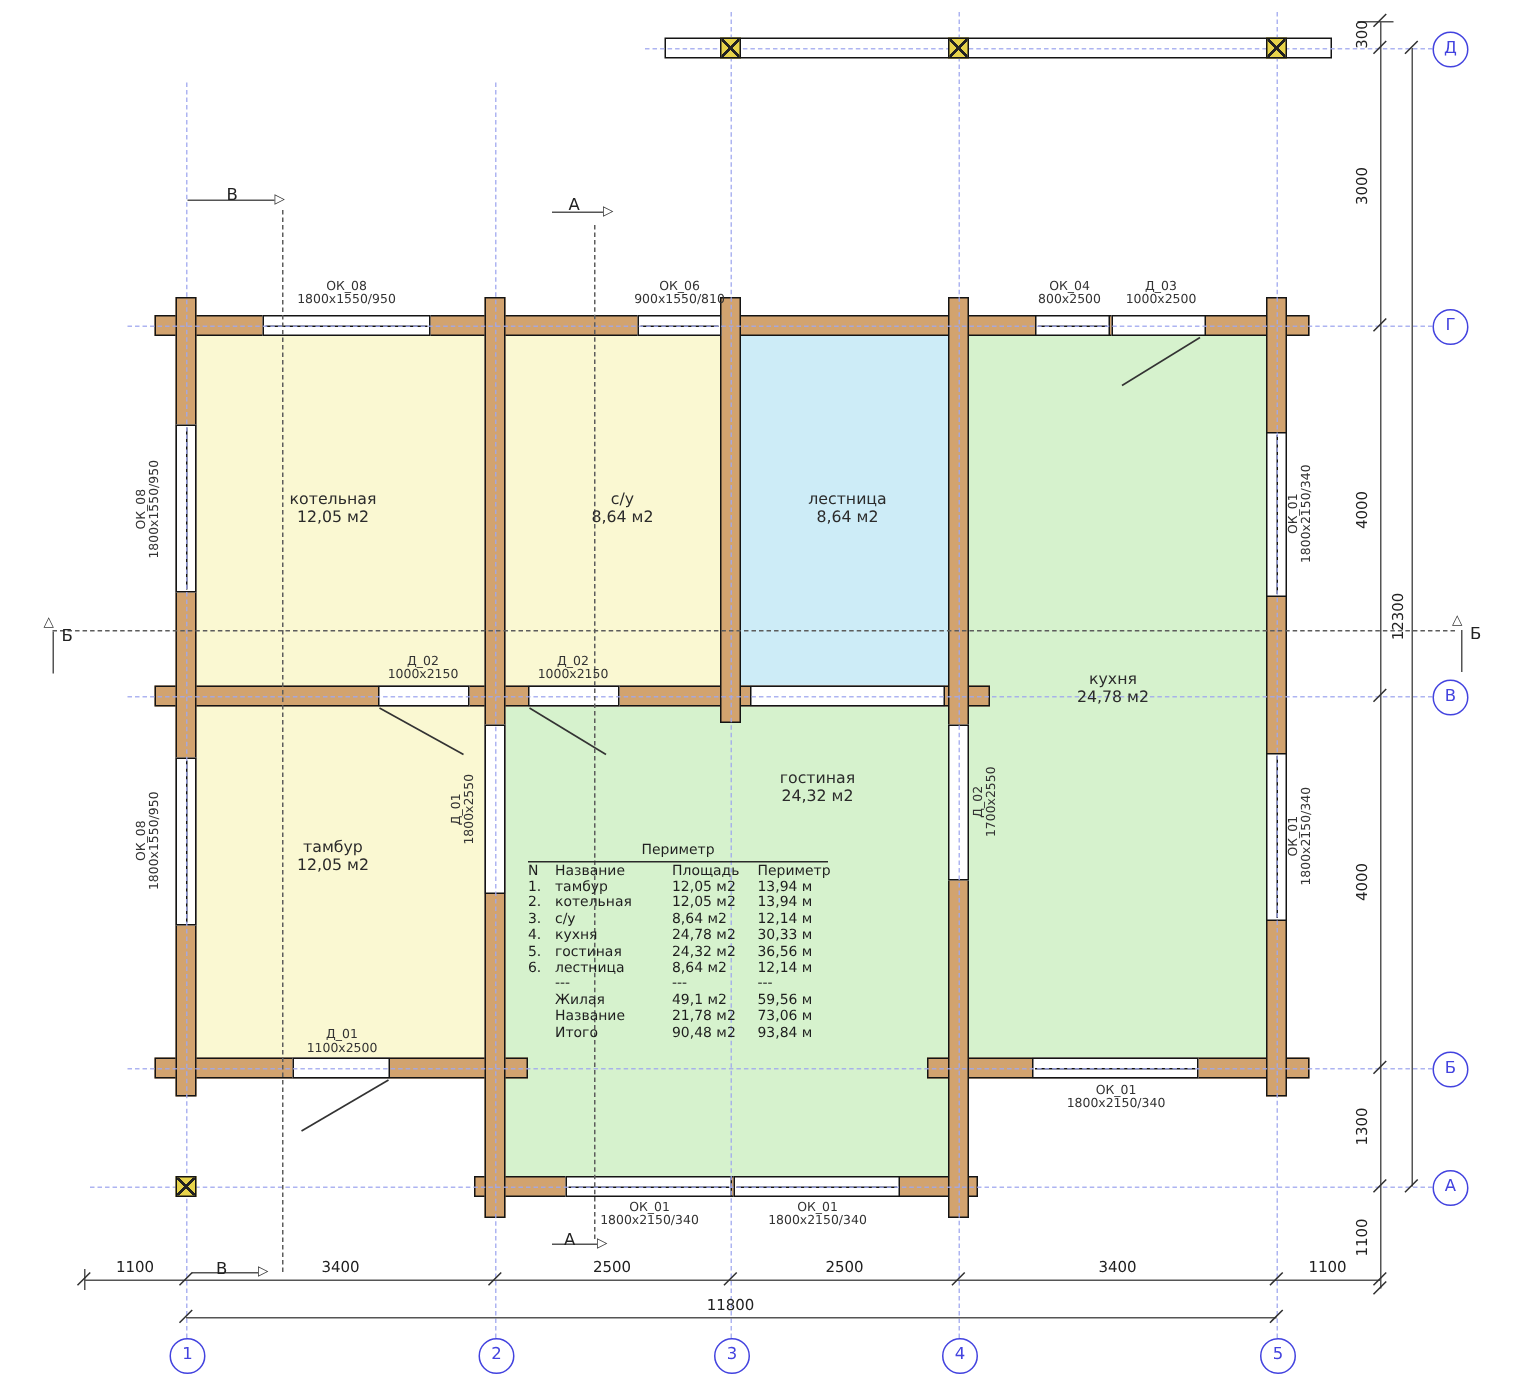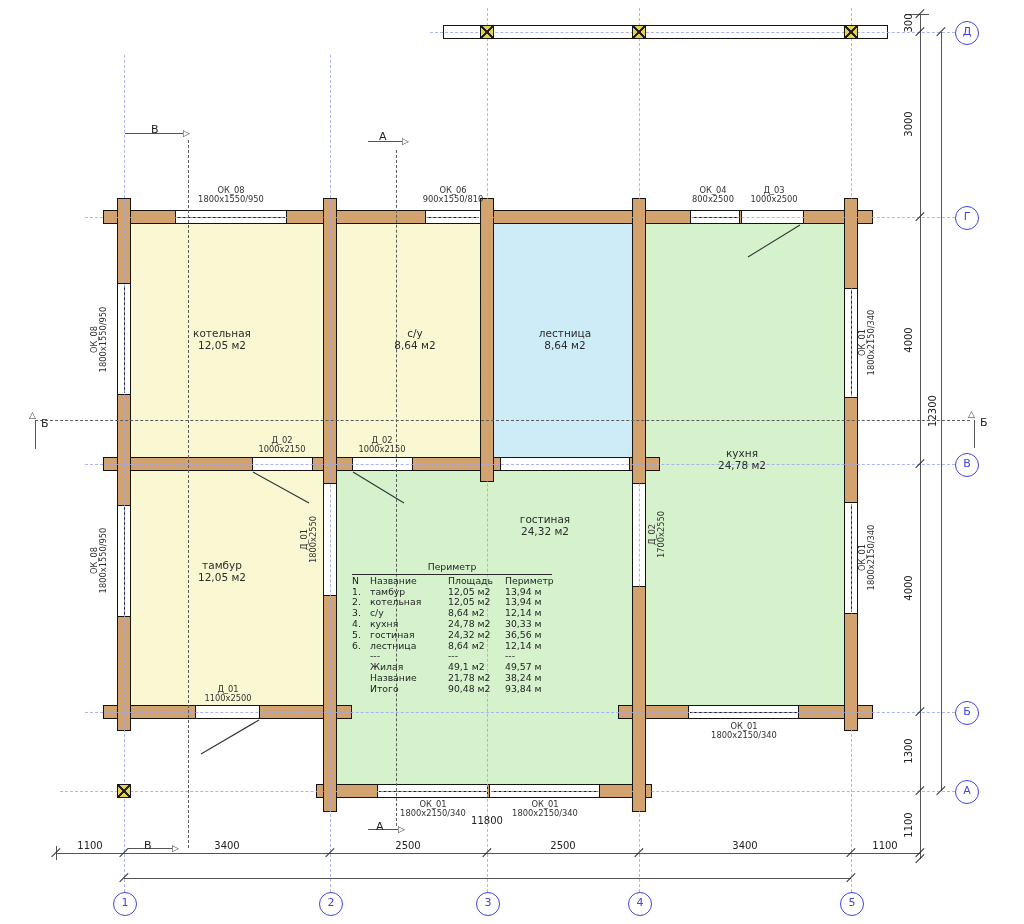--- a/index.html
+++ b/index.html
@@ -161,21 +161,21 @@
   <div class="tick" style="left:914px;top:858px"></div>
   <div class="tick" style="left:935px;top:31px"></div>
   <div class="tick" style="left:935px;top:790px"></div>
 
   <div class="dimt" style="left:60px;top:840px">1100</div>
   <div class="dimt" style="left:197px;top:840px">3400</div>
   <div class="dimt" style="left:378px;top:840px">2500</div>
   <div class="dimt" style="left:533px;top:840px">2500</div>
   <div class="dimt" style="left:715px;top:840px">3400</div>
   <div class="dimt" style="left:855px;top:840px">1100</div>
-  <div class="dimt" style="left:457px;top:815px">11800</div>
+  <div class="dimt" style="left:457px;top:865px">11800</div>
 
   <div class="vdim" style="left:879px;top:17px">300</div>
   <div class="vdim" style="left:879px;top:118px">3000</div>
   <div class="vdim" style="left:879px;top:334px">4000</div>
   <div class="vdim" style="left:879px;top:582px">4000</div>
   <div class="vdim" style="left:879px;top:745px">1300</div>
   <div class="vdim" style="left:879px;top:819px">1100</div>
   <div class="vdim" style="left:903px;top:405px">12300</div>
 
   <div class="olbl" style="left:176px;top:186px">
@@ -316,27 +316,27 @@
     <div class="trow">
       <span></span>
         <span>---</span>
       <span>---</span>
         <span>---</span>
       </div>
     <div class="trow">
       <span></span>
         <span>Жилая</span>
       <span>49,1 м2</span>
-        <span>49,57 м</span>
+        <span>59,56 м</span>
       </div>
     <div class="trow">
       <span></span>
         <span>Название</span>
       <span>21,78 м2</span>
-        <span>38,24 м</span>
+        <span>73,06 м</span>
       </div>
     <div class="trow">
       <span></span>
         <span>Итого</span>
       <span>90,48 м2</span>
         <span>93,84 м</span>
       </div>
   </div>
 
   <div class="axc" style="left:113px;top:892px">1</div>

